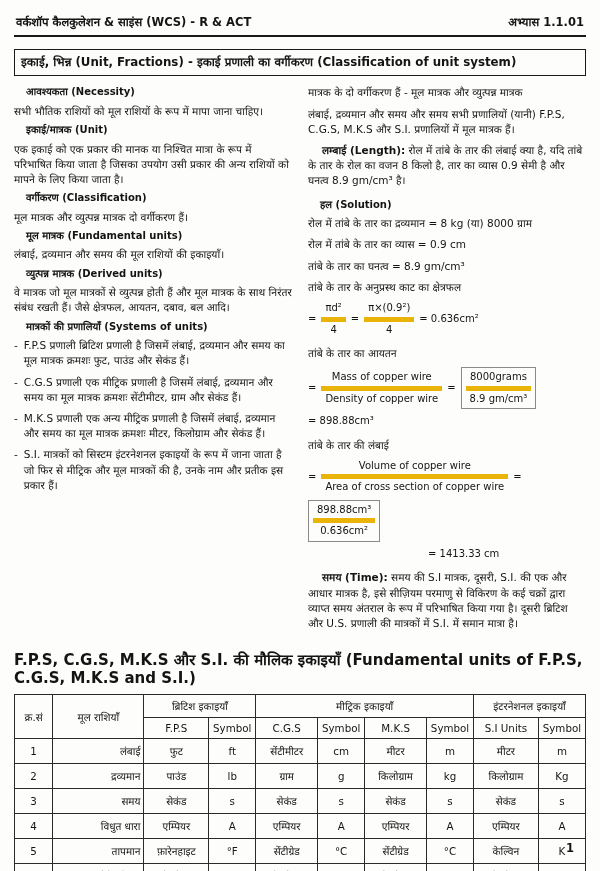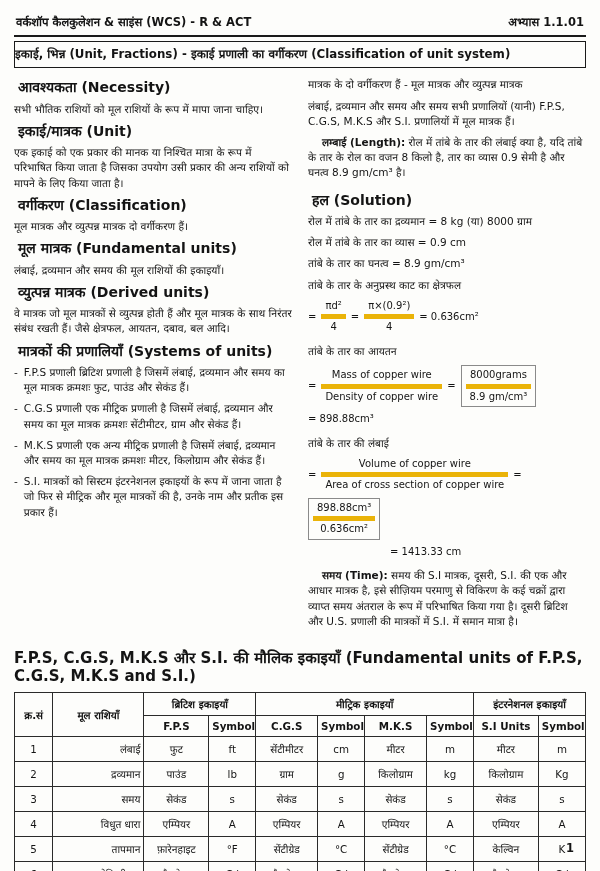--- a/index.html
+++ b/index.html
@@ -12,53 +12,53 @@
   .page {
     width:600px; height:871px; background:#fdfdfb;
     padding:10px 14px; position:relative; overflow:hidden;
   }
   .header {
     display:flex; justify-content:space-between; align-items:flex-end;
     font-weight:bold; font-size:11.5px; padding:4px 2px 6px 2px;
     border-bottom:2px solid #1a1a1a;
   }
   .title-box {
-    margin-top:4px; border:1.3px solid #1a1a1a;
-    padding:5px 0; font-weight:bold; font-size:11.8px; line-height:1.3;
+    margin-top:12px; border:1.3px solid #1a1a1a;
+    padding:5px 6px; font-weight:bold; font-size:11.8px; line-height:1.3;
   }
   .columns { display:flex; gap:16px; margin-top:9px; }
   .col { flex:1; font-size:10.5px; line-height:1.45; }
-  .sec-heading { font-weight:bold; margin:9px 0 4px 4px; font-size:14px; }
+  .sec-heading { font-weight:bold; margin:9px 0 4px 12px; font-size:10px; }
   .sec-heading:first-child { margin-top:0; }
   .sec-body { margin-bottom:4px; }
   .col p { margin-bottom:6px; }
   .bullet { display:flex; margin-bottom:6px; }
   .bullet::before { content:"-"; margin-right:6px; flex:0 0 auto; }
   .sol-line { margin-bottom:8px; }
   .formula {
     display:flex; align-items:center; gap:5px; flex-wrap:wrap;
     font-size:10px; margin:4px 0 9px 0;
   }
   .frac { display:inline-block; text-align:center; vertical-align:middle; }
   .frac .num { display:block; border-bottom:5px solid #eab308; padding:0 4px 1px 4px; }
   .frac .den { display:block; padding:1px 4px 0 4px; }
   .boxed { border:1px solid #8a8a8a; padding:2px 4px; }
-  .result-line { font-size:10px; margin:-4px 0 9px 82px; }
+  .result-line { font-size:10px; margin:-4px 0 9px 120px; }
   .inline-label { font-weight:bold;padding-left:14px; }
   .table-title { font-weight:bold; font-size:15px; margin-top:12px; }
   table.units-table {
     width:100%; border-collapse:collapse; margin-top:7px;
     font-size:10.3px; table-layout:fixed;
   }
   .units-table th, .units-table td {
     border:1px solid #2a2a2a; padding:4px 3px;
     text-align:center; vertical-align:middle; font-weight:normal;
     overflow:hidden;
   }
-  .units-table th { font-weight:bold;margin-top:45px; }
+  .units-table th { font-weight:normal;margin-top:45px; }
   .units-table td { height:25px; }
   .units-table td.left-cell { text-align:right; padding-left:8px; }
   .page-number {
     position:absolute; right:26px; bottom:16px;
     font-weight:bold; font-size:11.5px;
   }
 </style>
 </head>
 <body>
 

